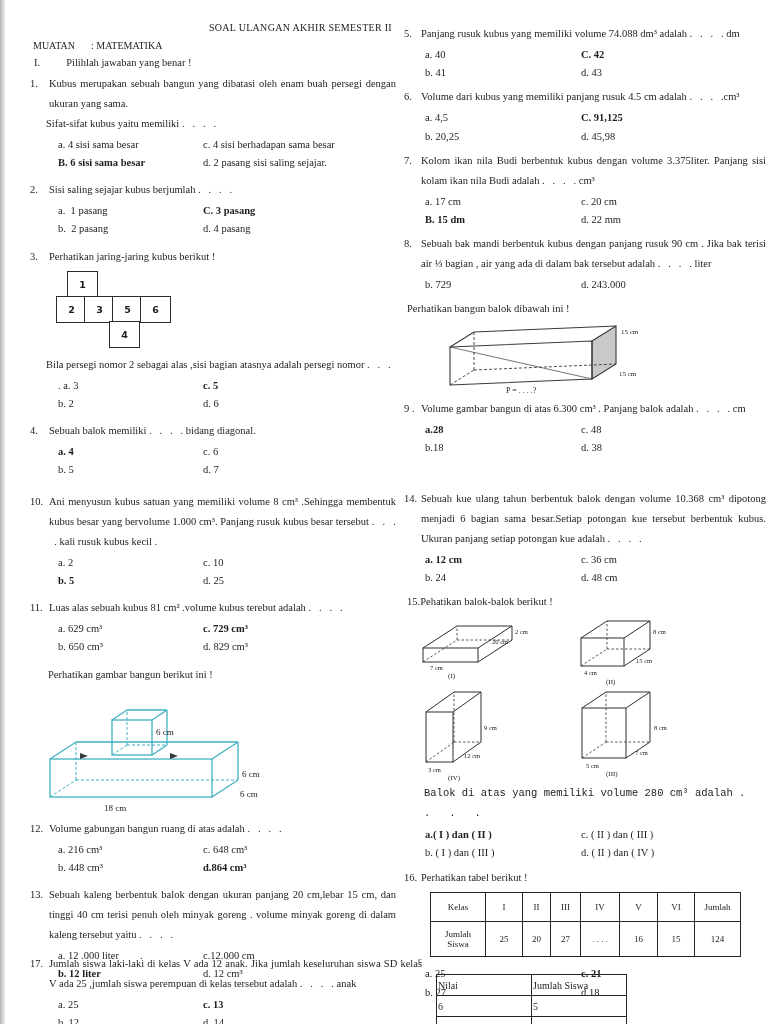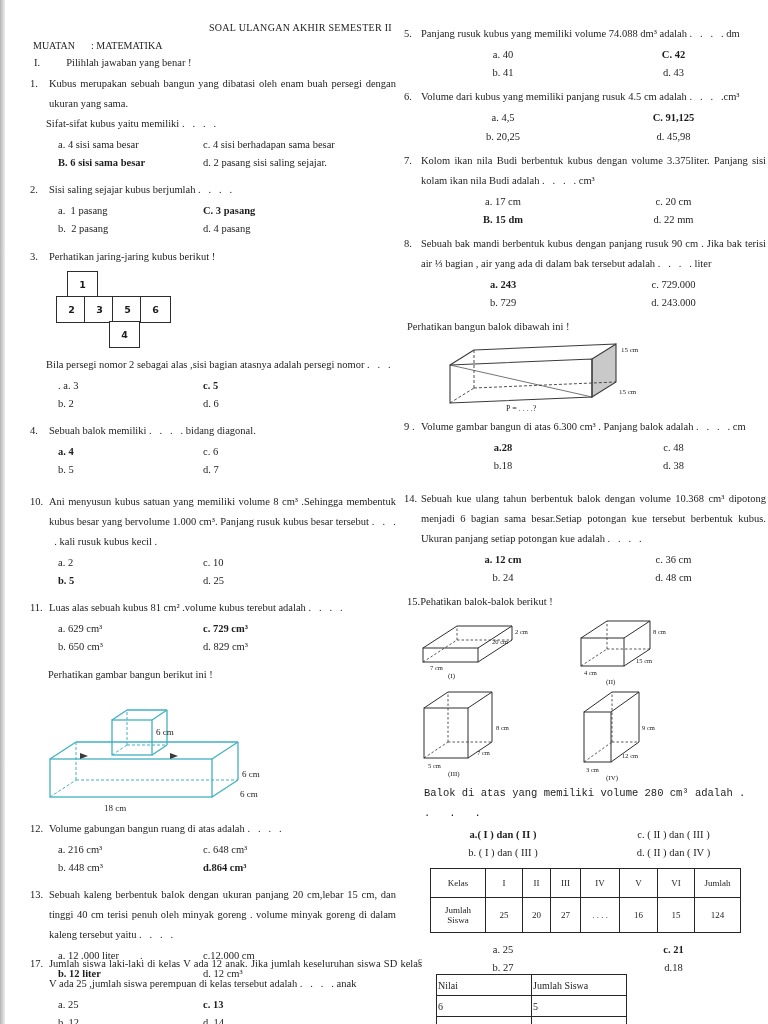--- a/index.html
+++ b/index.html
@@ -26,21 +26,21 @@
   .colR .q{margin-bottom:7px;}
   .qline{display:flex;line-height:1.9;}
   .qn{flex:none;min-width:17px;padding-right:2px;}
   .colR .qn{min-width:15px;}
   .qt{flex:1;text-align:justify;}
   .cont{padding-left:16px;line-height:1.9;text-align:justify;}
   .introline{line-height:1.9;padding-left:3px;}
   .pl18{padding-left:18px;}
   .pl20{padding-left:20px;font-family:Liberation Mono, monospace;}
   .orow{display:flex;padding-left:28px;line-height:1.45;margin-top:3px;}
-  .colR .orow,.br .orow{padding-left:21px;text-align:center;}
+  .colR .orow,.br .orow{padding-left:21px;}
   .o1{flex:none;width:145px;}
   .colR .o1{width:156px;}
   .o2{flex:1;}
   .bold{font-weight:700;}
   
   .net{position:relative;height:80px;margin:4px 0 4px 26px;}
   .nb{position:absolute;width:29px;height:25px;border:1.6px solid #2c2c2c;background:#fff;
       display:flex;align-items:center;justify-content:center;
       font-family:"DejaVu Sans",sans-serif;font-weight:700;font-size:9.5px;}
   
@@ -193,24 +193,20 @@
       <div class="orow">
         <span class="o1 bold">B. 15 dm</span>
         <span class="o2">d. 22 mm</span>
       </div>
     </div>
 
     <div class="q">
       <div class="qline">
         <span class="qn">8.</span>
         <span class="qt">Sebuah bak mandi berbentuk kubus dengan panjang rusuk 90 cm . Jika bak terisi air ⅓ bagian , air yang ada di dalam bak tersebut adalah . &nbsp; . &nbsp; . &nbsp; . liter</span>
-      </div>
-      <div class="orow">
-        <span class="o1 bold">a. 243</span>
-        <span class="o2">c. 729.000</span>
       </div>
       <div class="orow">
         <span class="o1">b. 729</span>
         <span class="o2">d. 243.000</span>
       </div>
     </div>
 
     <div class="introline">Perhatikan bangun balok dibawah ini !</div>
     <div class="figwrap9">
       <svg viewBox="0 0 240 74" width="240" height="74">
@@ -395,72 +391,76 @@
             <line x1="31" y1="35" x2="74" y2="35" stroke-dasharray="2.5,2" stroke-width="0.8"></line>
             <line x1="31" y1="35" x2="31" y2="7" stroke-dasharray="2.5,2" stroke-width="0.8"></line>
           </g>
           <text x="77" y="20" font-size="6.5">8 cm</text>
           <text x="60" y="49" font-size="6.5">15 cm</text>
           <text x="8" y="61" font-size="6.5">4 cm</text>
         </svg>
         <div class="fcap">(II)</div>
       </div>
       <div class="fcell">
+        <svg viewBox="0 0 120 86" width="120" height="86">
+          <g stroke="#2e2e2e" stroke-width="1" fill="none">
+            <rect x="8" y="24" width="27" height="50"></rect>
+            <line x1="8" y1="24" x2="36" y2="4"></line>
+              <line x1="36" y1="4" x2="63" y2="4"></line>
+            <line x1="35" y1="24" x2="63" y2="4"></line>
+              <line x1="63" y1="4" x2="63" y2="54"></line>
+            <line x1="35" y1="74" x2="63" y2="54"></line>
+            <line x1="8" y1="74" x2="36" y2="54" stroke-dasharray="2.5,2" stroke-width="0.8"></line>
+            <line x1="36" y1="54" x2="63" y2="54" stroke-dasharray="2.5,2" stroke-width="0.8"></line>
+            <line x1="36" y1="54" x2="36" y2="4" stroke-dasharray="2.5,2" stroke-width="0.8"></line>
+          </g>
+          <text x="66" y="42" font-size="6.5">9 cm</text>
+          <text x="46" y="70" font-size="6.5">12 cm</text>
+          <text x="10" y="84" font-size="6.5">3 cm</text>
+        </svg>
+        <div class="fcap">(IV)</div>
+      </div>
+      <div class="fcell">
         <svg viewBox="0 0 120 82" width="120" height="82">
           <g stroke="#2e2e2e" stroke-width="1" fill="none">
             <rect x="6" y="20" width="44" height="50"></rect>
             <line x1="6" y1="20" x2="30" y2="4"></line>
               <line x1="30" y1="4" x2="74" y2="4"></line>
             <line x1="50" y1="20" x2="74" y2="4"></line>
               <line x1="74" y1="4" x2="74" y2="54"></line>
             <line x1="50" y1="70" x2="74" y2="54"></line>
             <line x1="6" y1="70" x2="30" y2="54" stroke-dasharray="2.5,2" stroke-width="0.8"></line>
             <line x1="30" y1="54" x2="74" y2="54" stroke-dasharray="2.5,2" stroke-width="0.8"></line>
             <line x1="30" y1="54" x2="30" y2="4" stroke-dasharray="2.5,2" stroke-width="0.8"></line>
           </g>
           <text x="78" y="42" font-size="6.5">8 cm</text>
           <text x="59" y="67" font-size="6.5">7 cm</text>
           <text x="10" y="80" font-size="6.5">5 cm</text>
         </svg>
         <div class="fcap">(III)</div>
       </div>
-      <div class="fcell">
-        <svg viewBox="0 0 120 86" width="120" height="86">
-          <g stroke="#2e2e2e" stroke-width="1" fill="none">
-            <rect x="8" y="24" width="27" height="50"></rect>
-            <line x1="8" y1="24" x2="36" y2="4"></line>
-              <line x1="36" y1="4" x2="63" y2="4"></line>
-            <line x1="35" y1="24" x2="63" y2="4"></line>
-              <line x1="63" y1="4" x2="63" y2="54"></line>
-            <line x1="35" y1="74" x2="63" y2="54"></line>
-            <line x1="8" y1="74" x2="36" y2="54" stroke-dasharray="2.5,2" stroke-width="0.8"></line>
-            <line x1="36" y1="54" x2="63" y2="54" stroke-dasharray="2.5,2" stroke-width="0.8"></line>
-            <line x1="36" y1="54" x2="36" y2="4" stroke-dasharray="2.5,2" stroke-width="0.8"></line>
-          </g>
-          <text x="66" y="42" font-size="6.5">9 cm</text>
-          <text x="46" y="70" font-size="6.5">12 cm</text>
-          <text x="10" y="84" font-size="6.5">3 cm</text>
-        </svg>
-        <div class="fcap">(IV)</div>
-      </div>
     </div>
 
     <div class="q">
       <div class="introline pl20">Balok di atas yang memiliki volume 280 cm³ adalah . &nbsp; . &nbsp; . &nbsp; .</div>
       <div class="orow">
         <span class="o1 bold">a.( I ) dan ( II )</span>
         <span class="o2">c. ( II ) dan ( III )</span>
       </div>
       <div class="orow">
         <span class="o1">b. ( I ) dan ( III )</span>
         <span class="o2">d. ( II ) dan ( IV )</span>
       </div>
     </div>
 
     <div class="q">
+      <div class="qline">
+        <span class="qn">16.</span>
+        <span class="qt">Perhatikan tabel berikut !</span>
+      </div>
       <table class="t16">
         <tbody>
             <tr class="hr">
           <td class="cw0">Kelas</td>
           <td class="cw1">I</td>
           <td class="cw2">II</td>
           <td class="cw3">III</td>
           <td class="cw4">IV</td>
           <td class="cw5">V</td>
           <td class="cw6">VI</td>

